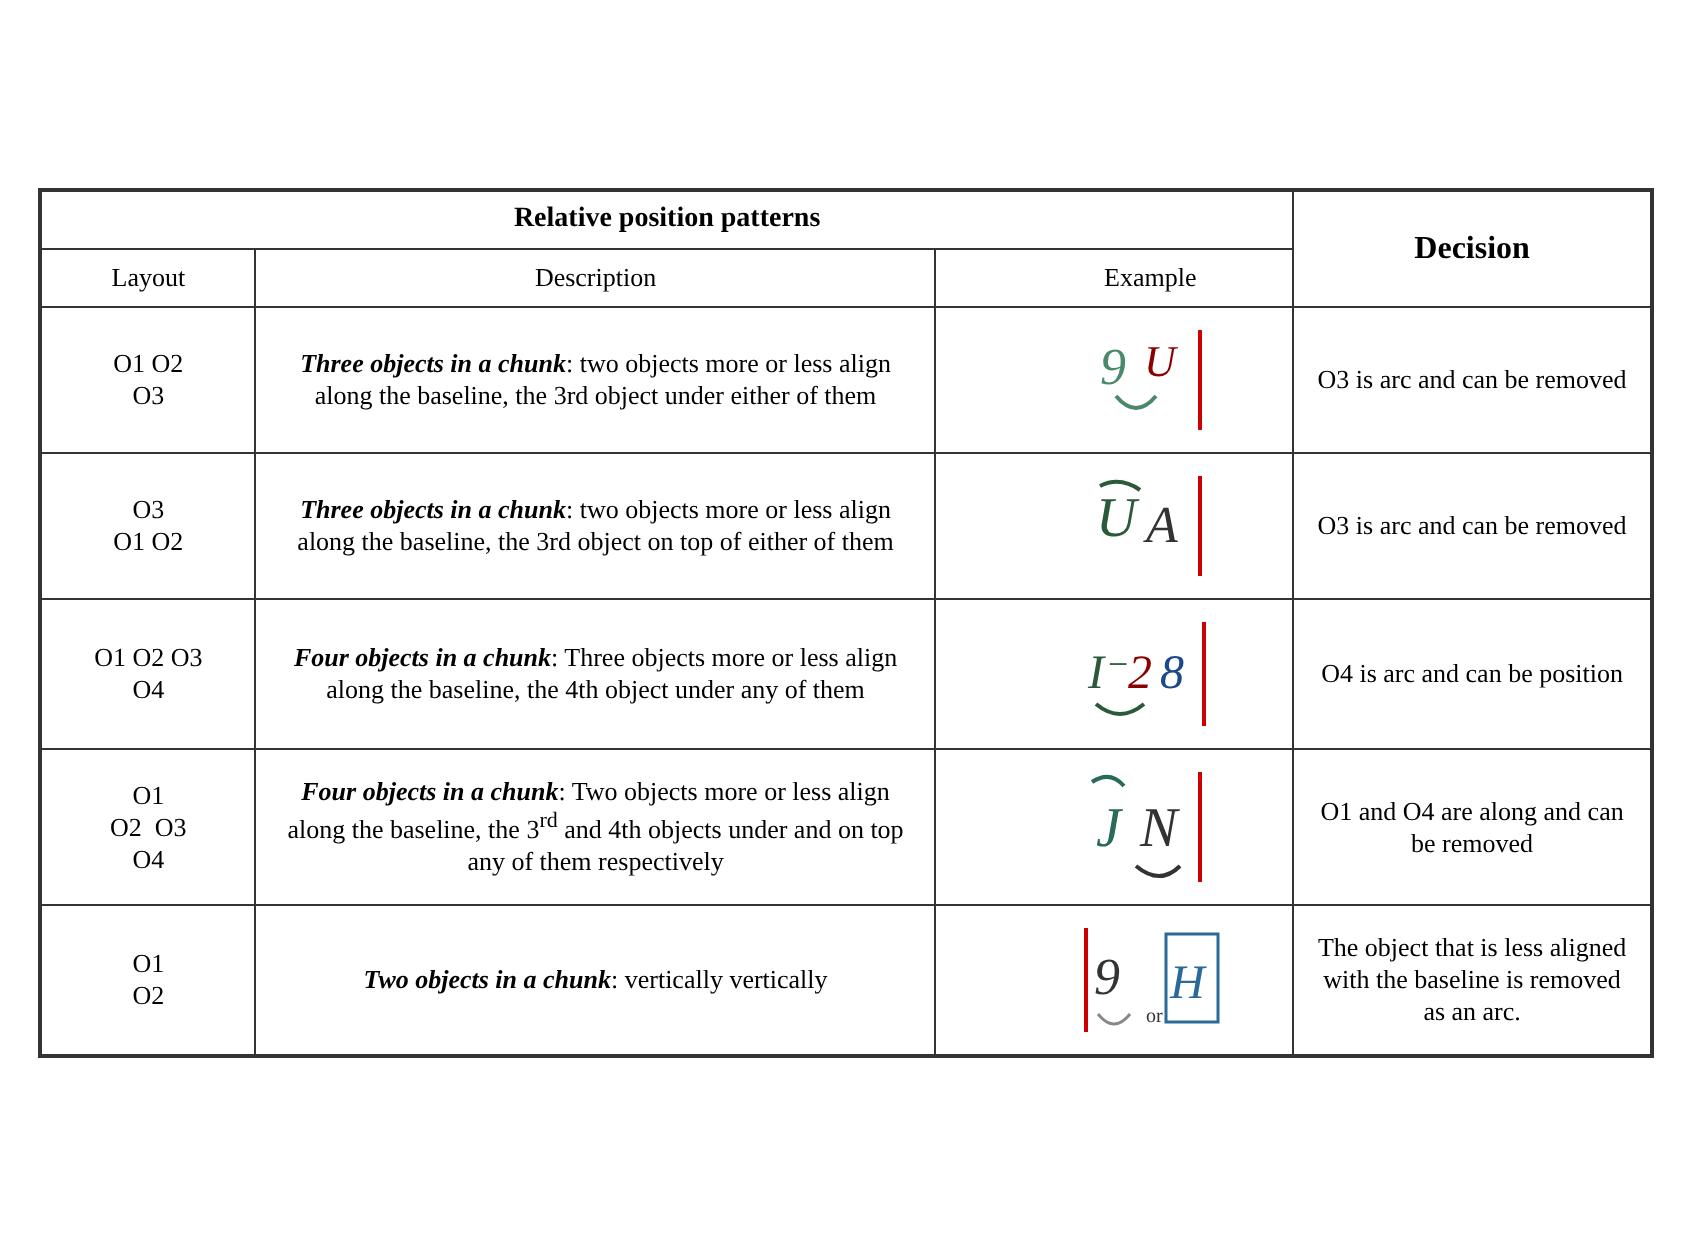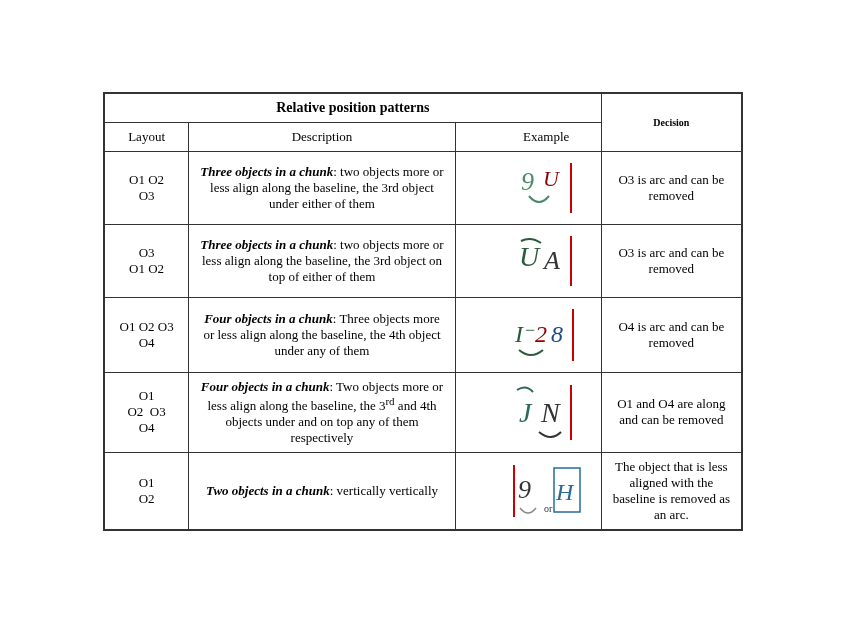--- a/index.html
+++ b/index.html
@@ -7,21 +7,21 @@
       background: #fff;
       font-family: serif;
       font-size: 13px;
       display: flex;
       justify-content: center;
       align-items: center;
       min-height: 623px;
       width: 846px;
     }
     .table-wrapper {
-      width: 640px;
+      width: 808px;
       border: 1.5px solid #333;
     }
     table {
       width: 100%;
       border-collapse: collapse;
     }
     th, td {
       border: 1px solid #333;
       padding: 6px 8px;
       vertical-align: middle;
@@ -34,21 +34,21 @@
       border-bottom: 1.5px solid #333;
     }
     .sub-header {
       font-size: 13px;
       font-weight: normal;
       border-bottom: 1.5px solid #333;
       margin-top: 13px;
     }
     .decision-header {
       font-weight: bold;
-      font-size: 10px;
+      font-size: 16px;
       border-left: 1.5px solid #333;
     }
     .layout-col {
       width: 12%;
       font-size: 13px;
     }
     .desc-col {
       width: 38%;
       font-size: 13px;
     }
@@ -151,21 +151,21 @@
               <text x="14" y="32" font-family="serif" font-size="18" fill="#2a5a3a">−</text>
 
               <text x="24" y="38" font-family="cursive" font-size="24" fill="#8B0000" font-style="italic">2</text>
 
               <text x="40" y="38" font-family="cursive" font-size="24" fill="#1a4a8a" font-style="italic">8</text>
 
               <path d="M8 46 Q20 56 32 46" stroke="#2a5a3a" stroke-width="2" fill="none"></path>
             </svg>
           </div>
         </td>
-        <td class="decision-col">O4 is arc and can be removed</td>
+        <td class="decision-col">O4 is arc and can be position</td>
       </tr>
 
       <tr>
         <td class="layout-col">O1<br>O2 &nbsp;O3<br>O4</td>
         <td class="desc-col">
           <span class="italic-bold">Four objects in a chunk</span><span>: Two objects more or less align along the baseline, the 3<sup>rd</sup> and 4th objects under and on top any of them respectively</span>
         </td>
         <td class="example-col">
           <div class="example-img">
             <svg width="70" height="65" viewBox="0 0 70 65">

